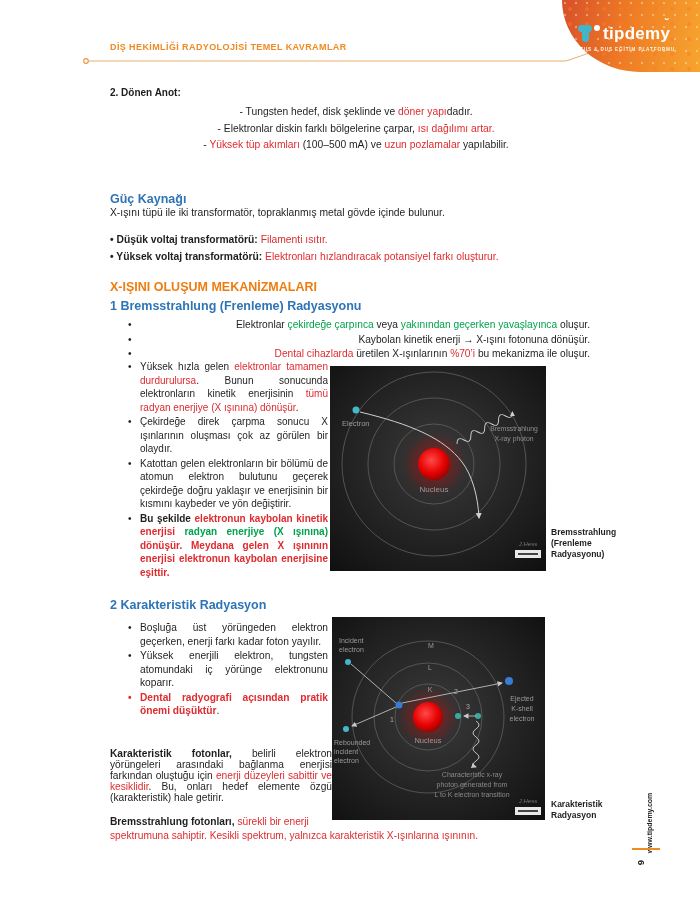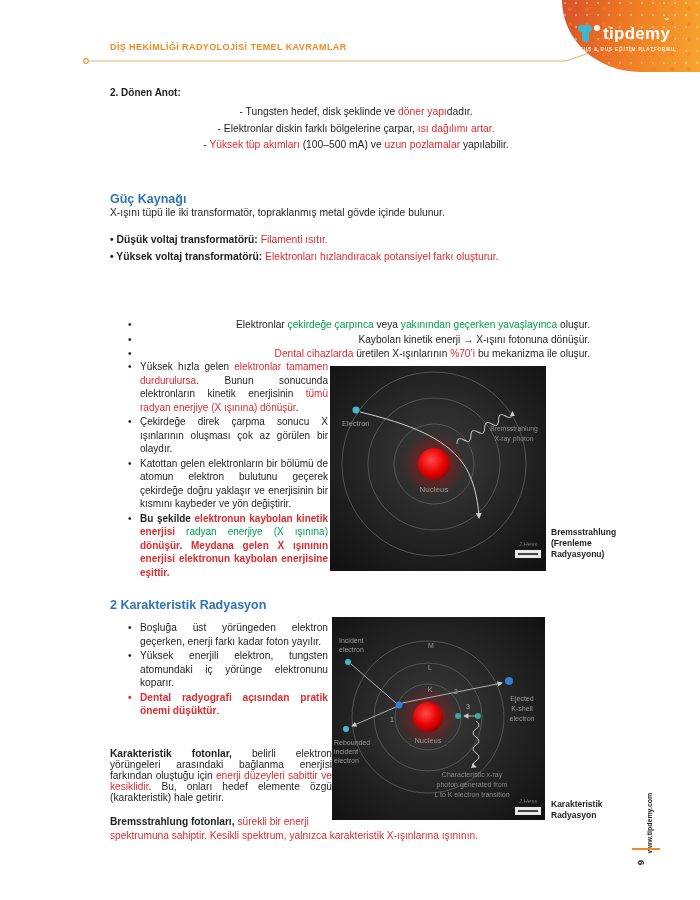--- a/index.html
+++ b/index.html
@@ -34,21 +34,21 @@
   .dash{margin-bottom:2.5px;text-indent:12px;text-align:center;}
   .psb{margin-bottom:4px;line-height:13px;}
   .bul{position:relative;padding-left:30px;margin-bottom:1px;text-align:right;}
   .bul::before{content:"\2022";position:absolute;left:18px;top:0;}
   .bul.red::before{color:var(--red);font-weight:bold;}
   .just{text-align:justify;}
   .seg-red{color:var(--red);}
   .seg-green{color:var(--green);}
   .seg-bold{font-weight:bold;}
   .seg-bold-red{color:var(--red);font-weight:bold;}
-  .seg-bold-green{color:var(--green);font-weight:normal;}
+  .seg-bold-green{color:var(--green);font-weight:bold;}
   .caption{font-size:8.5px;font-weight:bold;line-height:11px;}
   
   .dia{background:#000;}
   
   .side-url{left:649px;top:823px;transform:translate(-50%,-50%) rotate(-90deg);
             font-size:7px;font-weight:bold;white-space:nowrap;}
   .side-line{left:632px;top:848px;width:28px;height:2px;background:var(--orange-title);}
   .side-page{left:638px;top:857px;font-size:9.5px;font-weight:bold;transform:rotate(-90deg);}
 </style>
 </head>
@@ -85,20 +85,24 @@
     <p class="dash"><span>- </span><span class="seg-red">Yüksek tüp akımları</span><span> (100–500 mA) ve </span><span class="seg-red">uzun pozlamalar</span><span> yapılabilir.</span></p>
   </div>
 
   <div class="abs sec" style="top:192px">
     <div class="h-blue">Güç Kaynağı</div>
     <p style="margin-top:0">X-ışını tüpü ile iki transformatör, topraklanmış metal gövde içinde bulunur.</p>
     <p class="psb" style="margin-top:13px"><span class="seg-bold">• Düşük voltaj transformatörü: </span><span class="seg-red">Filamenti ısıtır.</span></p>
     <p class="psb" style="margin-top:4px"><span class="seg-bold">• Yüksek voltaj transformatörü: </span><span class="seg-red">Elektronları hızlandıracak potansiyel farkı oluşturur.</span></p>
   </div>
 
+  <div class="abs sec" style="top:280px">
+    <div class="h-orange">X-IŞINI OLUŞUM MEKANİZMALARI</div>
+    <div class="h-blue" style="margin-top:5px">1 Bremsstrahlung (Frenleme) Radyasyonu</div>
+  </div>
 
   <div class="abs sec" style="top:318px;font-size:10.2px;line-height:13.5px">
     <p class="bul"><span>Elektronlar </span><span class="seg-green">çekirdeğe çarpınca</span><span> veya </span><span class="seg-green">yakınından geçerken yavaşlayınca</span><span> oluşur.</span></p>
     <p class="bul"><span>Kaybolan kinetik enerji → X-ışını fotonuna dönüşür.</span></p>
     <p class="bul"><span class="seg-red">Dental cihazlarda</span><span> üretilen X-ışınlarının </span><span class="seg-red">%70’i</span><span> bu mekanizma ile oluşur.</span></p>
   </div>
 
   <div class="abs" style="left:110px;top:360px;width:218px;font-size:10px;line-height:13.5px">
     <p class="bul just"><span>Yüksek hızla gelen </span><span class="seg-red">elektronlar tamamen durdurulursa</span><span>. Bunun sonucunda elektronların kinetik enerjisinin </span><span class="seg-red">tümü radyan enerjiye (X ışınına) dönüşür</span><span>.</span></p>
     <p class="bul just"><span>Çekirdeğe direk çarpma sonucu X ışınlarının oluşması çok az görülen bir olaydır.</span></p>

